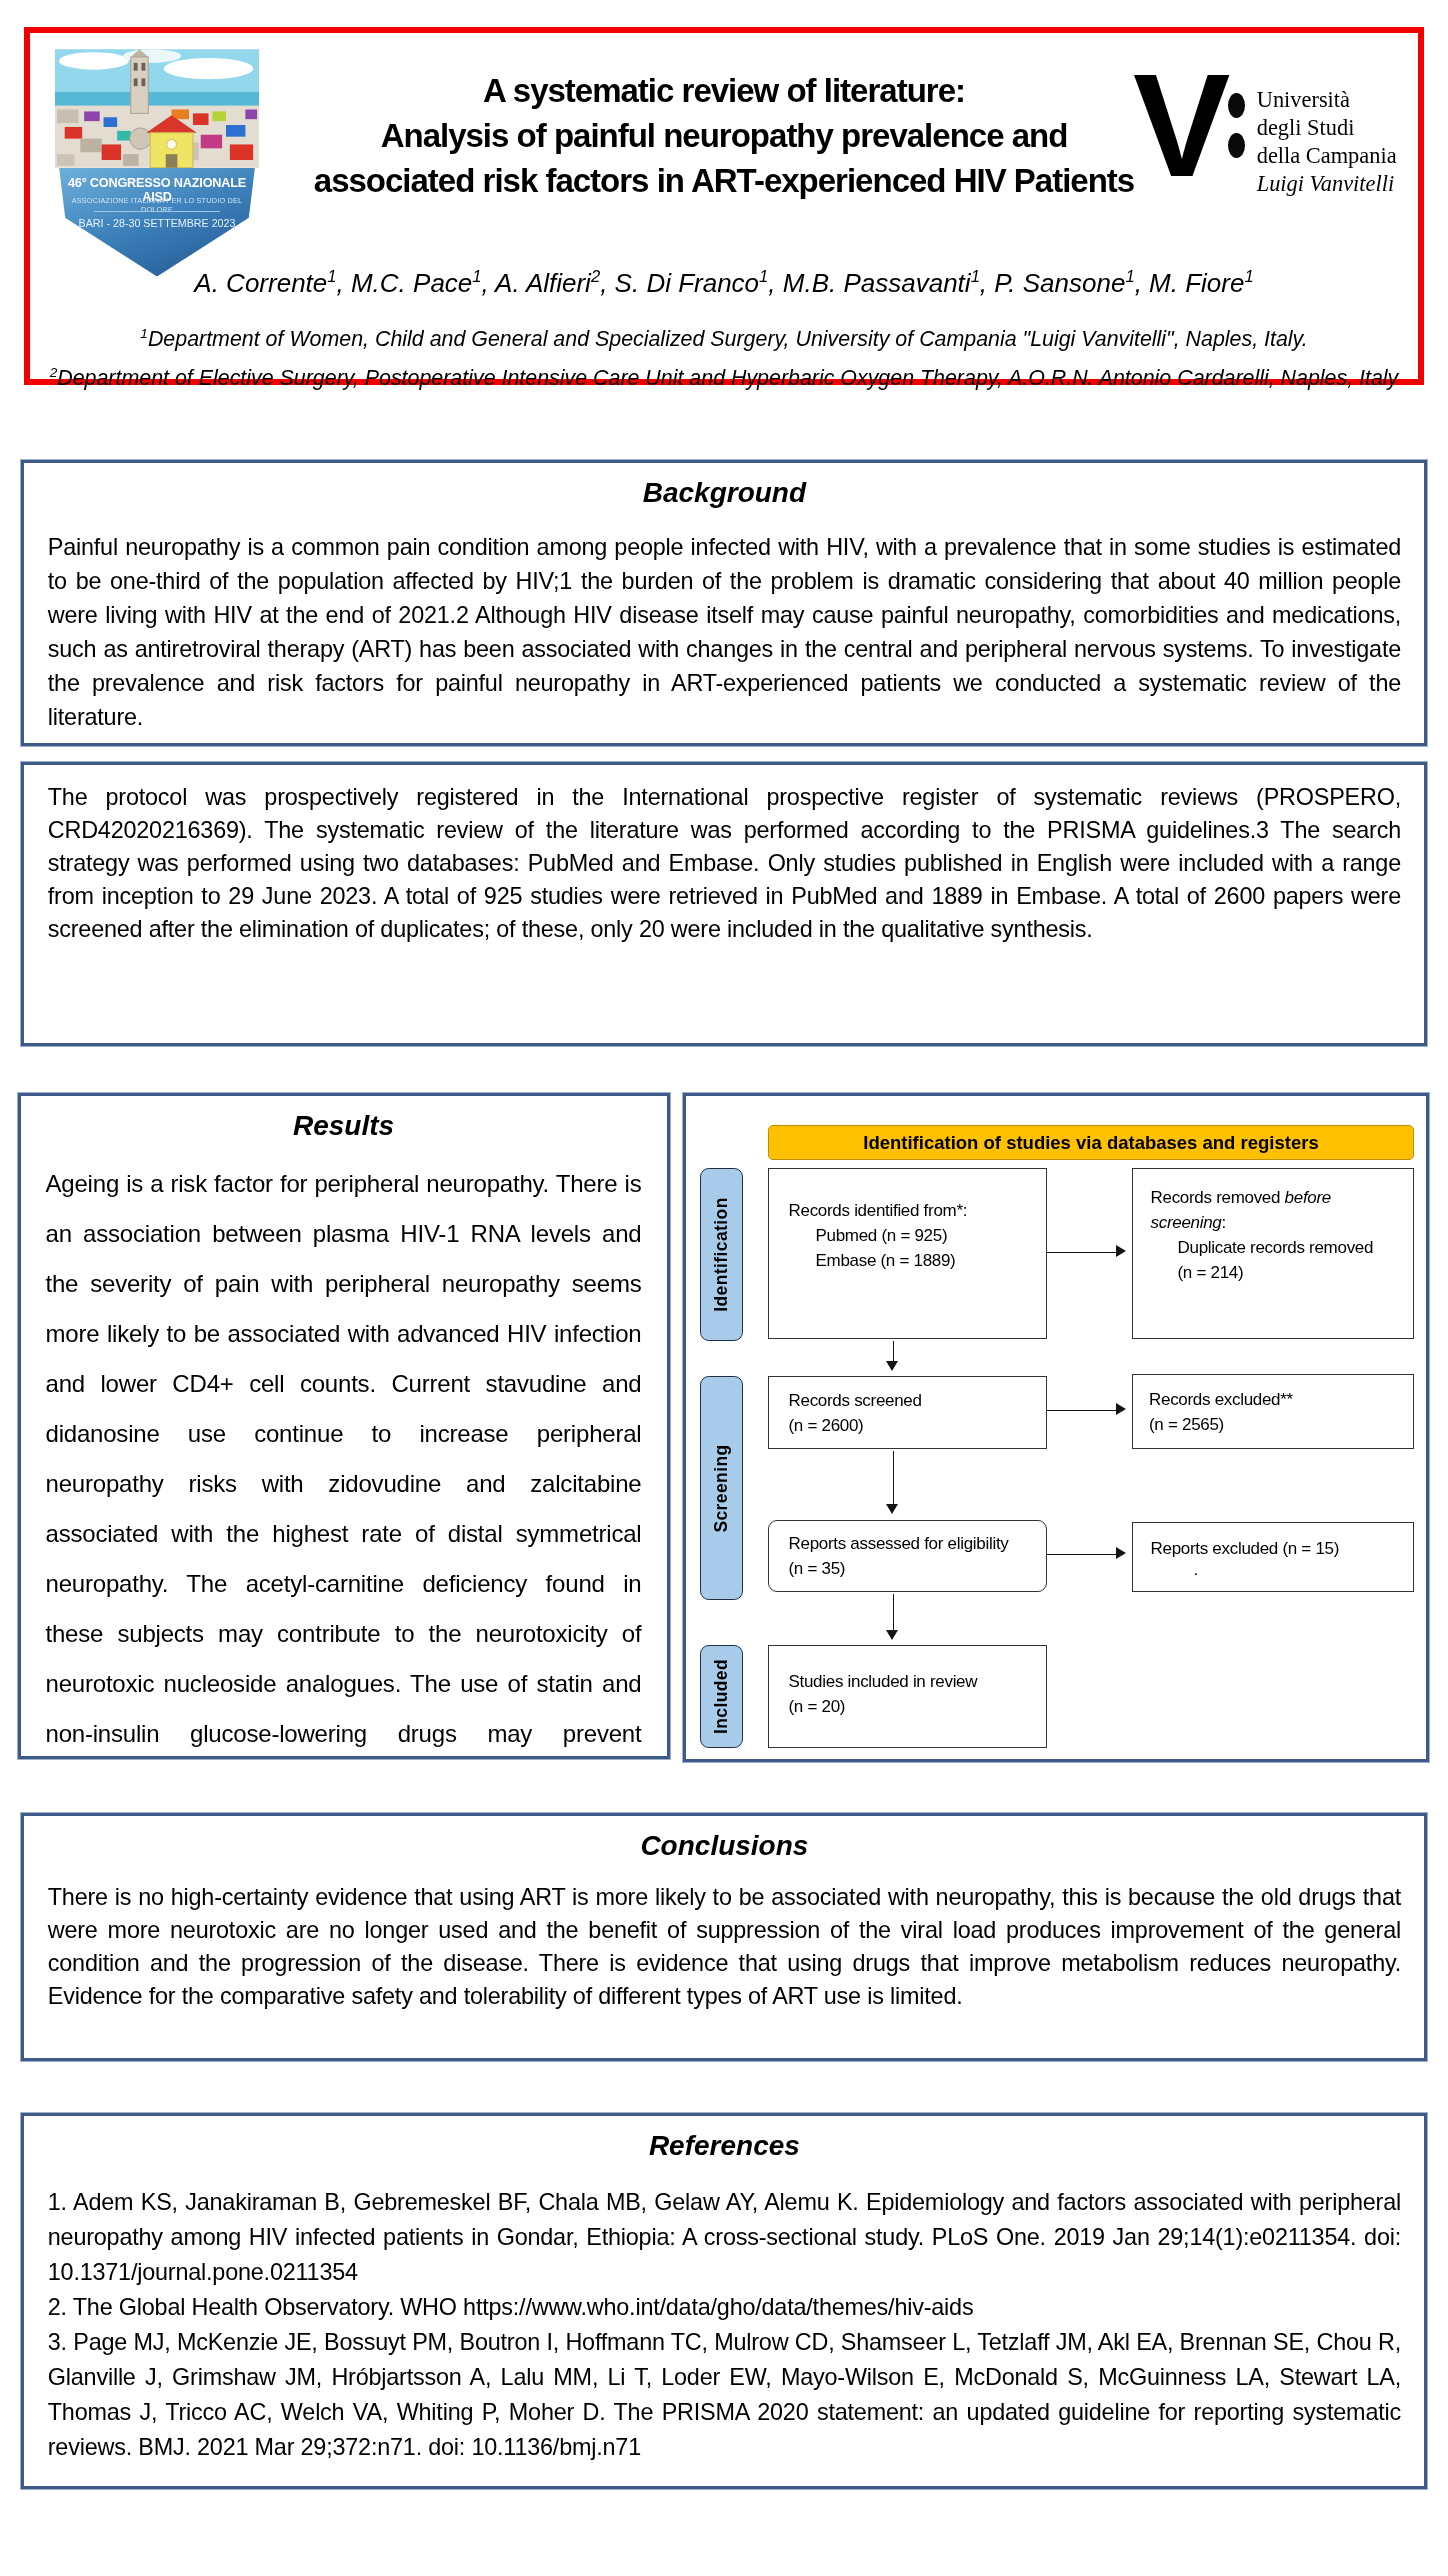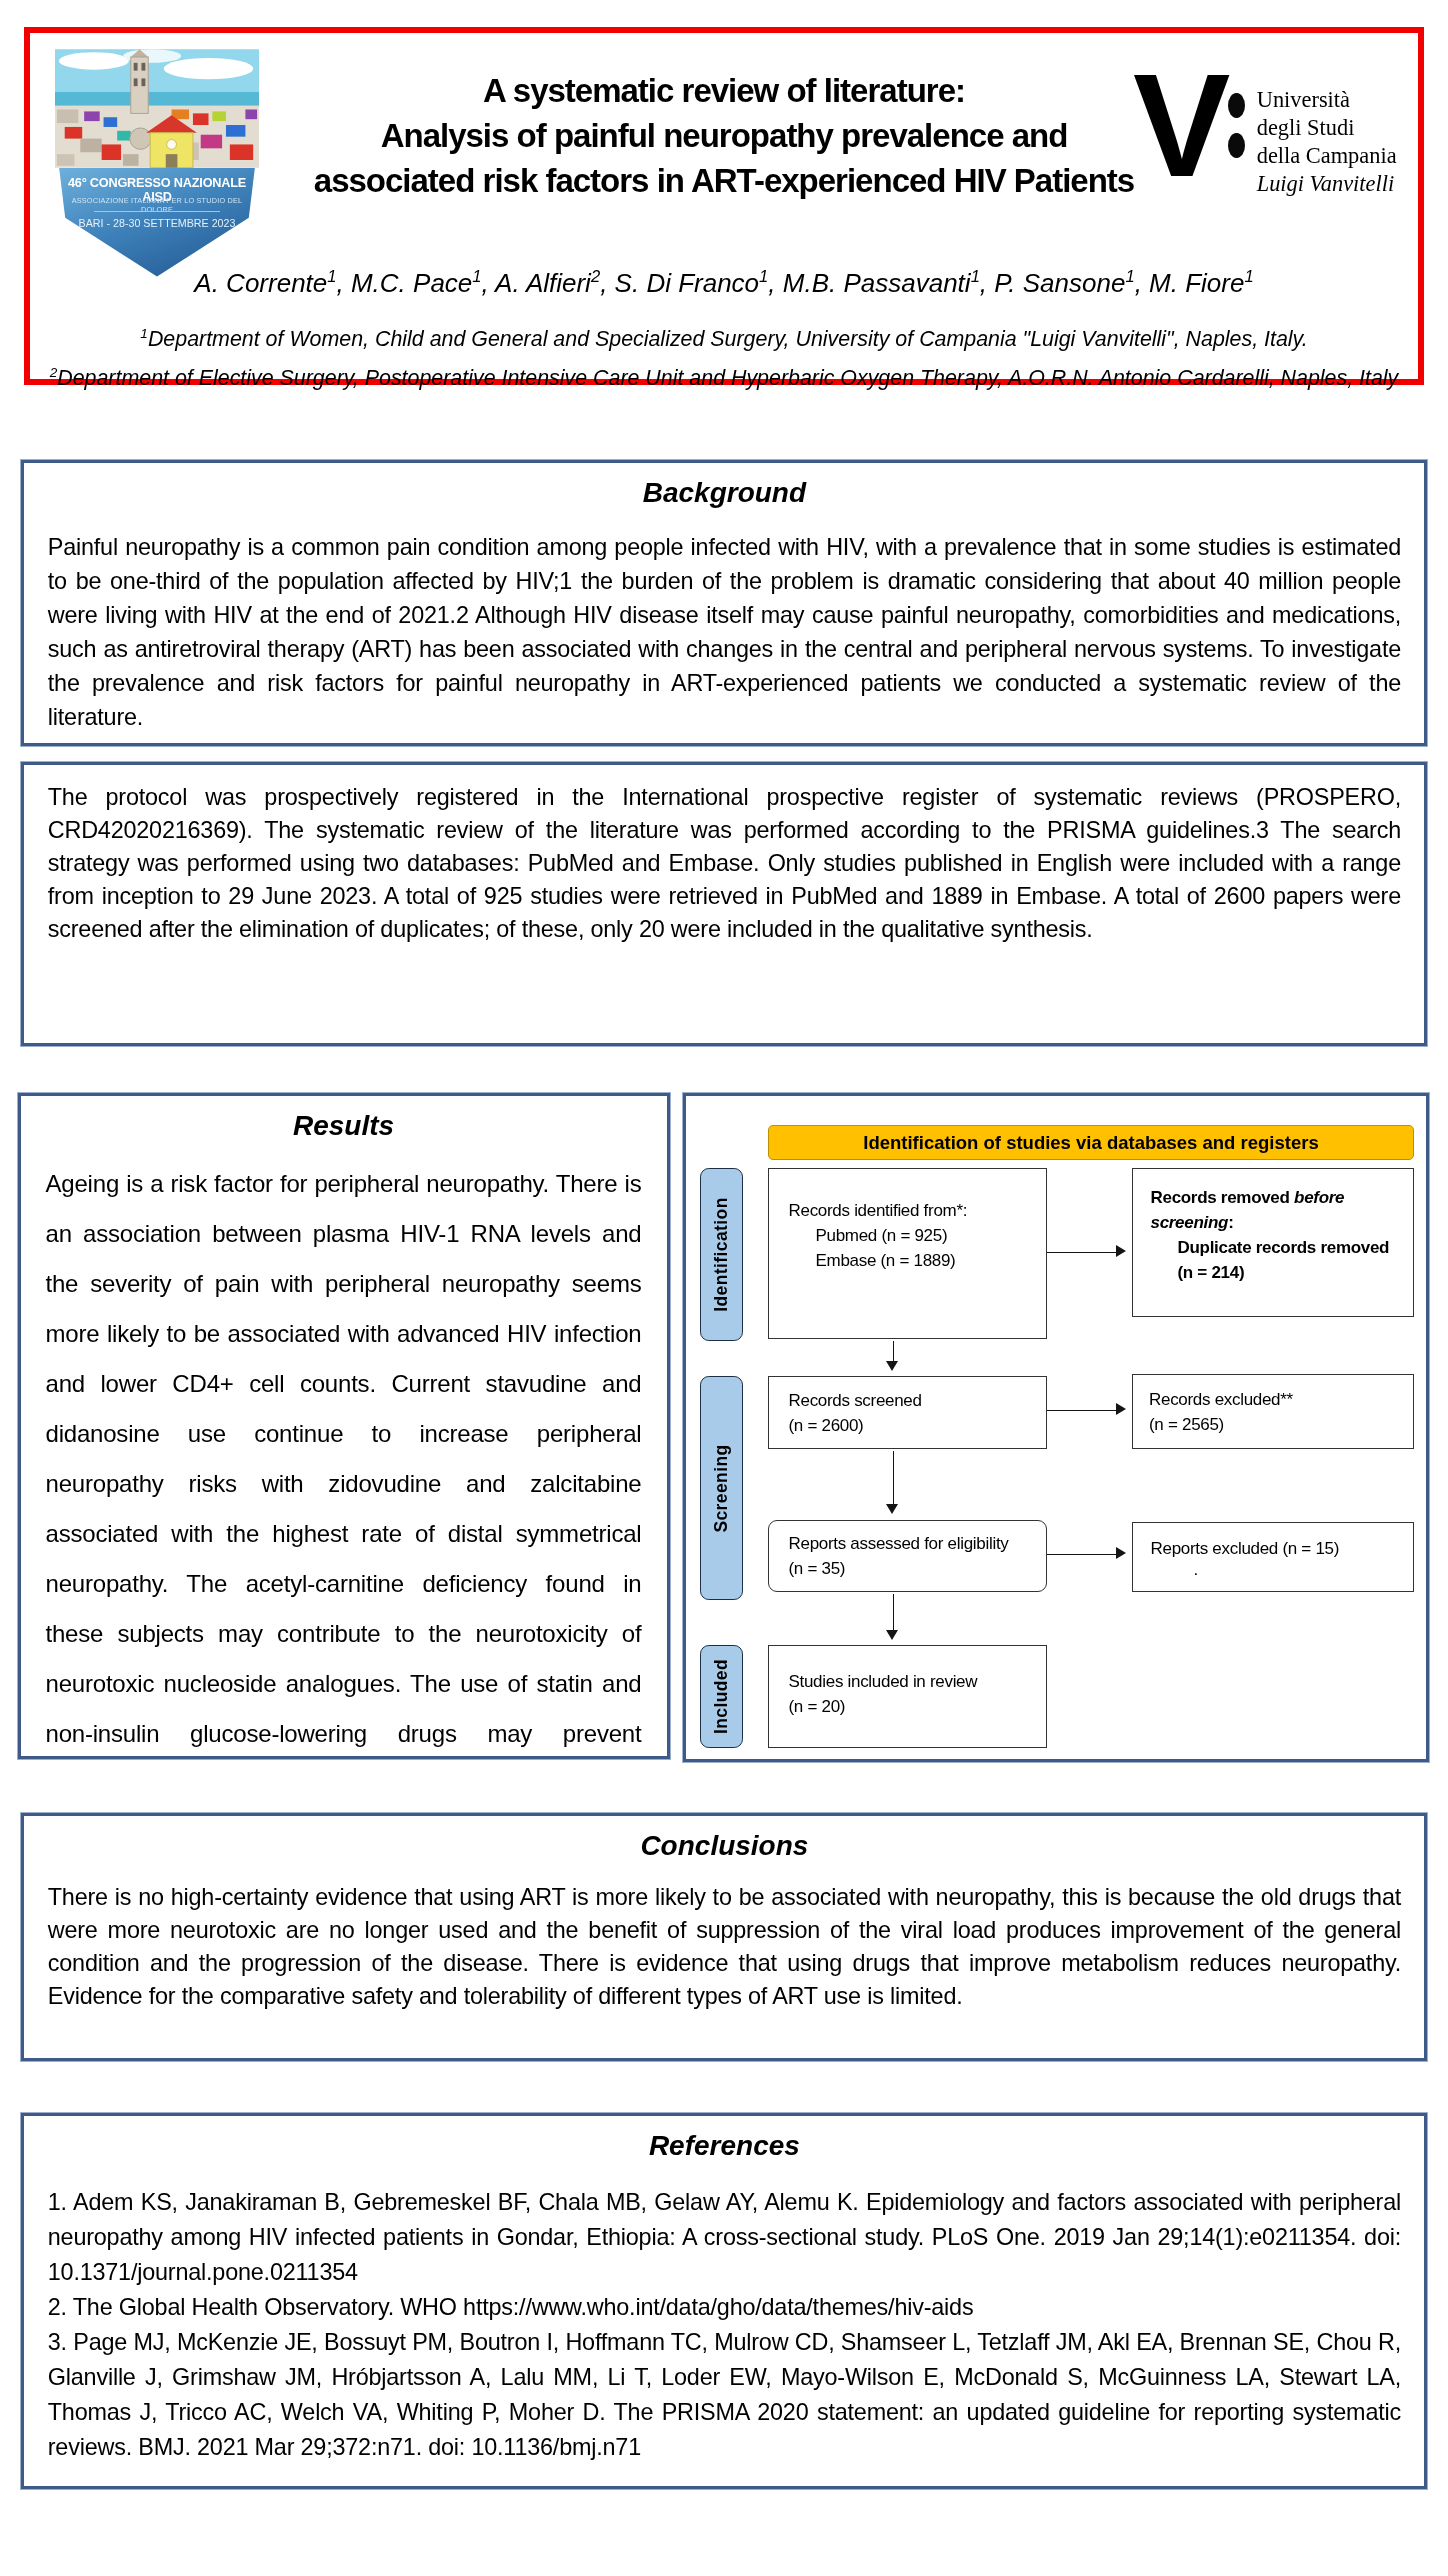--- a/index.html
+++ b/index.html
@@ -84,21 +84,21 @@
   .label-identification { top:72px;  height:173px; }
   .label-screening      { top:280px; height:224px; }
   .label-included       { top:549px; height:103px; }
 
   .fbox {
     position:absolute; box-sizing:border-box; background:#fff;
     border:1.9px solid #333; font-size:17px; line-height:25px; letter-spacing:-0.3px;
   }
   .fbox .indent { padding-left:27px; }
   .fbox.b1 { left:82px;  top:72px;  width:279px; height:171px; padding:29px 7.8px 0 19.5px; }
-  .fbox.r1 { left:446px; top:72px;  width:282px; height:149px; padding:15.6px 7.8px 0 17.5px;font-weight:bold; }
+  .fbox.r1 { left:446px; top:72px;  width:282px; height:171px; padding:15.6px 7.8px 0 17.5px; }
   .fbox.b2 { left:82px;  top:280px; width:279px; height:73px;  display:flex; flex-direction:column; justify-content:center; padding-left:19.5px; }
   .fbox.r2 { left:446px; top:278px; width:282px; height:75px;  display:flex; flex-direction:column; justify-content:center; padding-left:16px; }
   .fbox.b3 { left:82px;  top:424px; width:279px; height:72px;  display:flex; flex-direction:column; justify-content:center; padding-left:19.5px;border-radius:9px; }
   .fbox.r3 { left:446px; top:426px; width:282px; height:70px;  display:flex; flex-direction:column; justify-content:center; padding-left:17.5px; }
   .fbox.b4 { left:82px;  top:549px; width:279px; height:103px; padding:23.4px 7.8px 0 19.5px; }
   .fbox .dot-line { padding-left:43px; line-height:17.5px; }
 
   .harrow { position:absolute; border-top:1.9px solid #141414; }
   .harrow::after { content:""; position:absolute; right:-11.7px; top:-7.8px; width:0; height:0; border:6.8px solid transparent; border-left:10.7px solid #141414; }
   .h1 { left:361px; top:156px; width:73px; }

